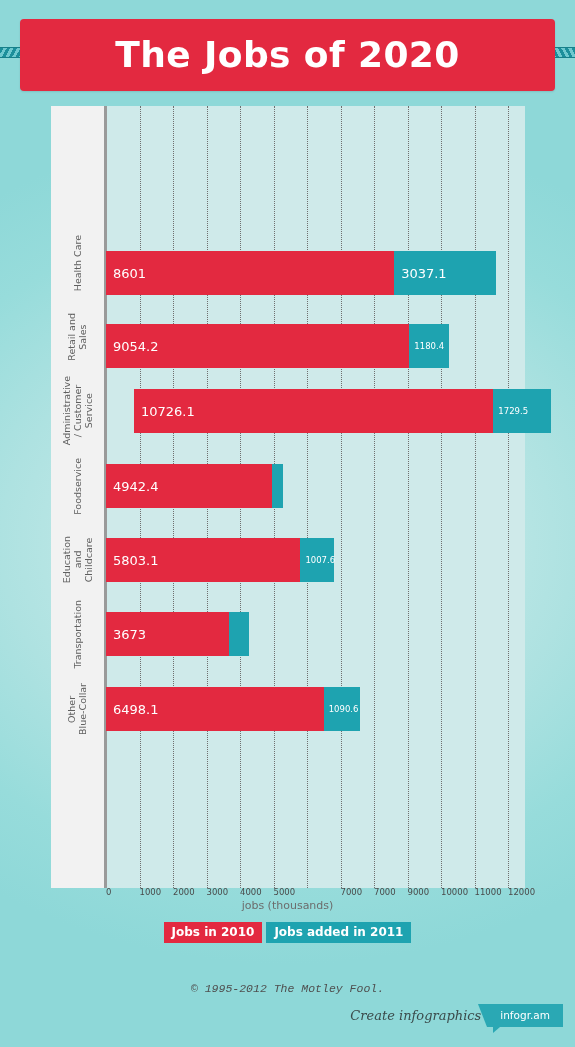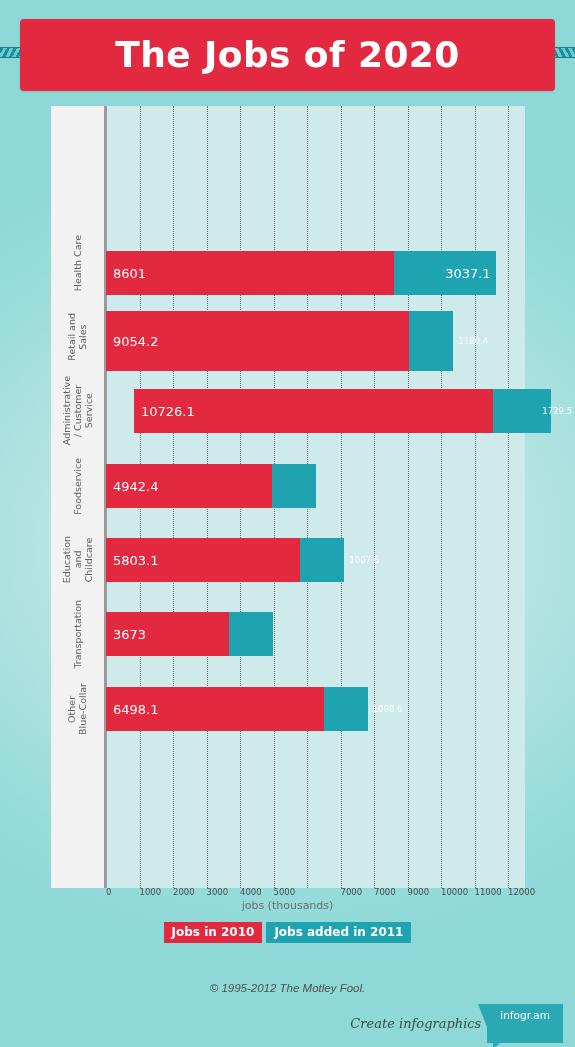--- a/index.html
+++ b/index.html
@@ -97,21 +97,20 @@
   }
   .seg-base {
     background:#e32940;
     display:flex; align-items:center;
     position:relative;
   }
   .seg-added {
     background:#1ea3b0;
     display:flex; align-items:center;
     position:relative;
-    padding-left:44px;
   }
   .seg-label {
     color:#ffffff;
     font-family:"DejaVu Sans", sans-serif;
     white-space:nowrap;
     line-height:1;
   }
   .seg-base .seg-label {
     font-size:13px;
     margin-left:7px;
@@ -178,40 +177,40 @@
   .legend-item.base  { background:#e32940; }
   .legend-item.added { background:#1ea3b0; }
 
   
   #copyright {
     position:absolute; left:0; top:982px; width:575px;
     text-align:center;
     color:#4f4f4f;
     font-size:11.5px;
     font-style:italic;
-    font-family:Liberation Sans, sans-serif;
+    font-family:Liberation Mono, monospace;
   }
   #brand-row {
     position:absolute; right:12px; top:1004px;
     display:flex; align-items:center; gap:0px;
   }
   #brand-text {
     color:#3b4b4b;
     font-size:13px;
     font-style:italic;
     font-family:"DejaVu Serif", serif;
     margin-right:6px;
   }
   #brand-badge {
     position:relative;
     background:#2aa8b4;
     color:#ffffff;
     font-size:10.5px;
     font-family:"DejaVu Sans", sans-serif;
-    padding:6px 13px 22px 13px;
+    padding:6px 13px 6px 13px;
     line-height:1;
   }
   #brand-badge::before {
     content:"";
     position:absolute; left:-9px; top:0;
     width:0; height:0;
     border-top:23px solid #2aa8b4;
     border-left:9px solid transparent;
   }
   #brand-badge::after {
@@ -274,21 +273,21 @@
       <div class="gridline" style="left: 368.5px;"></div>
       <div class="gridline" style="left: 402px;"></div>
       <div class="bar-row" style="top: 135px; height: 44px; margin-top: 10px;">
         <div class="seg-base" style="width: 288.134px;">
           <span class="seg-label">8601</span>
         </div>
         <div class="seg-added" style="width: 101.743px;">
           <span class="seg-label">3037.1</span>
         </div>
       </div>
-      <div class="bar-row" style="top: 205px; height: 60px;">
+      <div class="bar-row" style="top: 218px; height: 44px;">
         <div class="seg-base" style="width: 303.316px;">
           <span class="seg-label">9054.2</span>
         </div>
         <div class="seg-added small" style="width: 39.5434px;">
           <span class="seg-label" style="font-size: 8.5px;">1180.4</span>
         </div>
       </div>
       <div class="bar-row" style="top: 283px; height: 44px;">
         <div class="seg-base" style="width: 359.324px; margin-left: 28px;">
           <span class="seg-label">10726.1</span>

